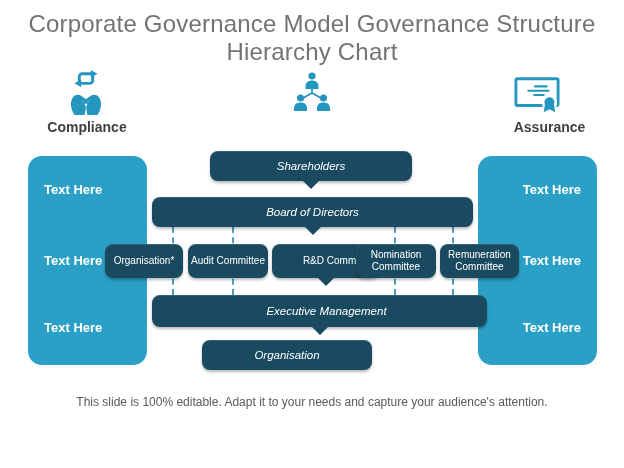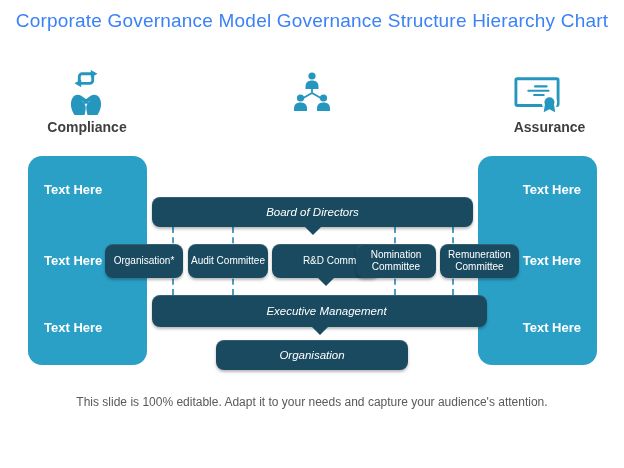--- a/index.html
+++ b/index.html
@@ -4,21 +4,21 @@
 <style>
   html,body{margin:0;padding:0;background:#fff;}
   .slide{
     position:relative;width:624px;height:468px;background:#ffffff;
     font-family:"Liberation Sans",sans-serif;overflow:hidden;
   }
   .abs{position:absolute;}
 
   .title{
     left:0;top:10px;width:624px;text-align:center;
-    font-size:19px;color:#3b82f6;letter-spacing:.2px;
+    font-size:24px;color:#737373;letter-spacing:.2px;
   }
 
   .section-label{
     top:119px;height:18px;text-align:center;
     font-size:14px;font-weight:bold;color:#3f3f3f;
   }
   .lbl-compliance{left:27px;width:120px;}
   .lbl-governance{left:232px;width:160px;}
   .lbl-assurance{left:489px;width:121px;}
 
@@ -46,21 +46,21 @@
     content:"";position:absolute;left:50%;bottom:-8px;transform:translateX(-50%);
     border-left:9px solid transparent;border-right:9px solid transparent;
     border-top:9px solid #1a4a60;width:0;height:0;
   }
   .main-label{font-style:italic;font-size:11.5px;}
   .committee-label{font-size:10px;line-height:1.18;padding:0 2px;}
 
   .box-shareholders{left:210px;top:151px;width:202px;height:30px;}
   .box-board{left:152px;top:197px;width:321px;height:30px;}
   .box-executive{left:152px;top:295px;width:321px;height:32px;padding-left:14px;}
-  .box-organisation{left:216px;top:340px;width:192px;height:30px;}
+  .box-organisation{left:202px;top:340px;width:170px;height:30px;}
 
   .box-committee{top:244px;height:34px;}
   .cm-0{left:105px;width:78px;}
   .cm-1{left:188px;width:80px;}
   .cm-2{left:272px;width:80px;padding-left:27px;}
   .cm-3{left:356px;width:80px;}
   .cm-4{left:440px;width:79px;}
 
   .dash{
     position:absolute;top:227px;height:68px;width:0;
@@ -135,20 +135,23 @@
     <span class="panel-text pt-0">Text Here</span>
     <span class="panel-text pt-1">Text Here</span>
     <span class="panel-text pt-2">Text Here</span>
   </div>
 
   <div class="dash dash-0"></div>
   <div class="dash dash-1"></div>
   <div class="dash dash-2"></div>
   <div class="dash dash-3"></div>
 
+  <div class="dark-box pointer box-shareholders">
+    <span class="main-label">Shareholders</span>
+  </div>
 
   <div class="dark-box pointer box-board">
     <span class="main-label">Board of Directors</span>
   </div>
 
   <div class="dark-box box-committee cm-0">
     <span class="committee-label">Organisation*</span>
   </div>
   <div class="dark-box box-committee cm-1">
     <span class="committee-label">Audit Committee</span>

